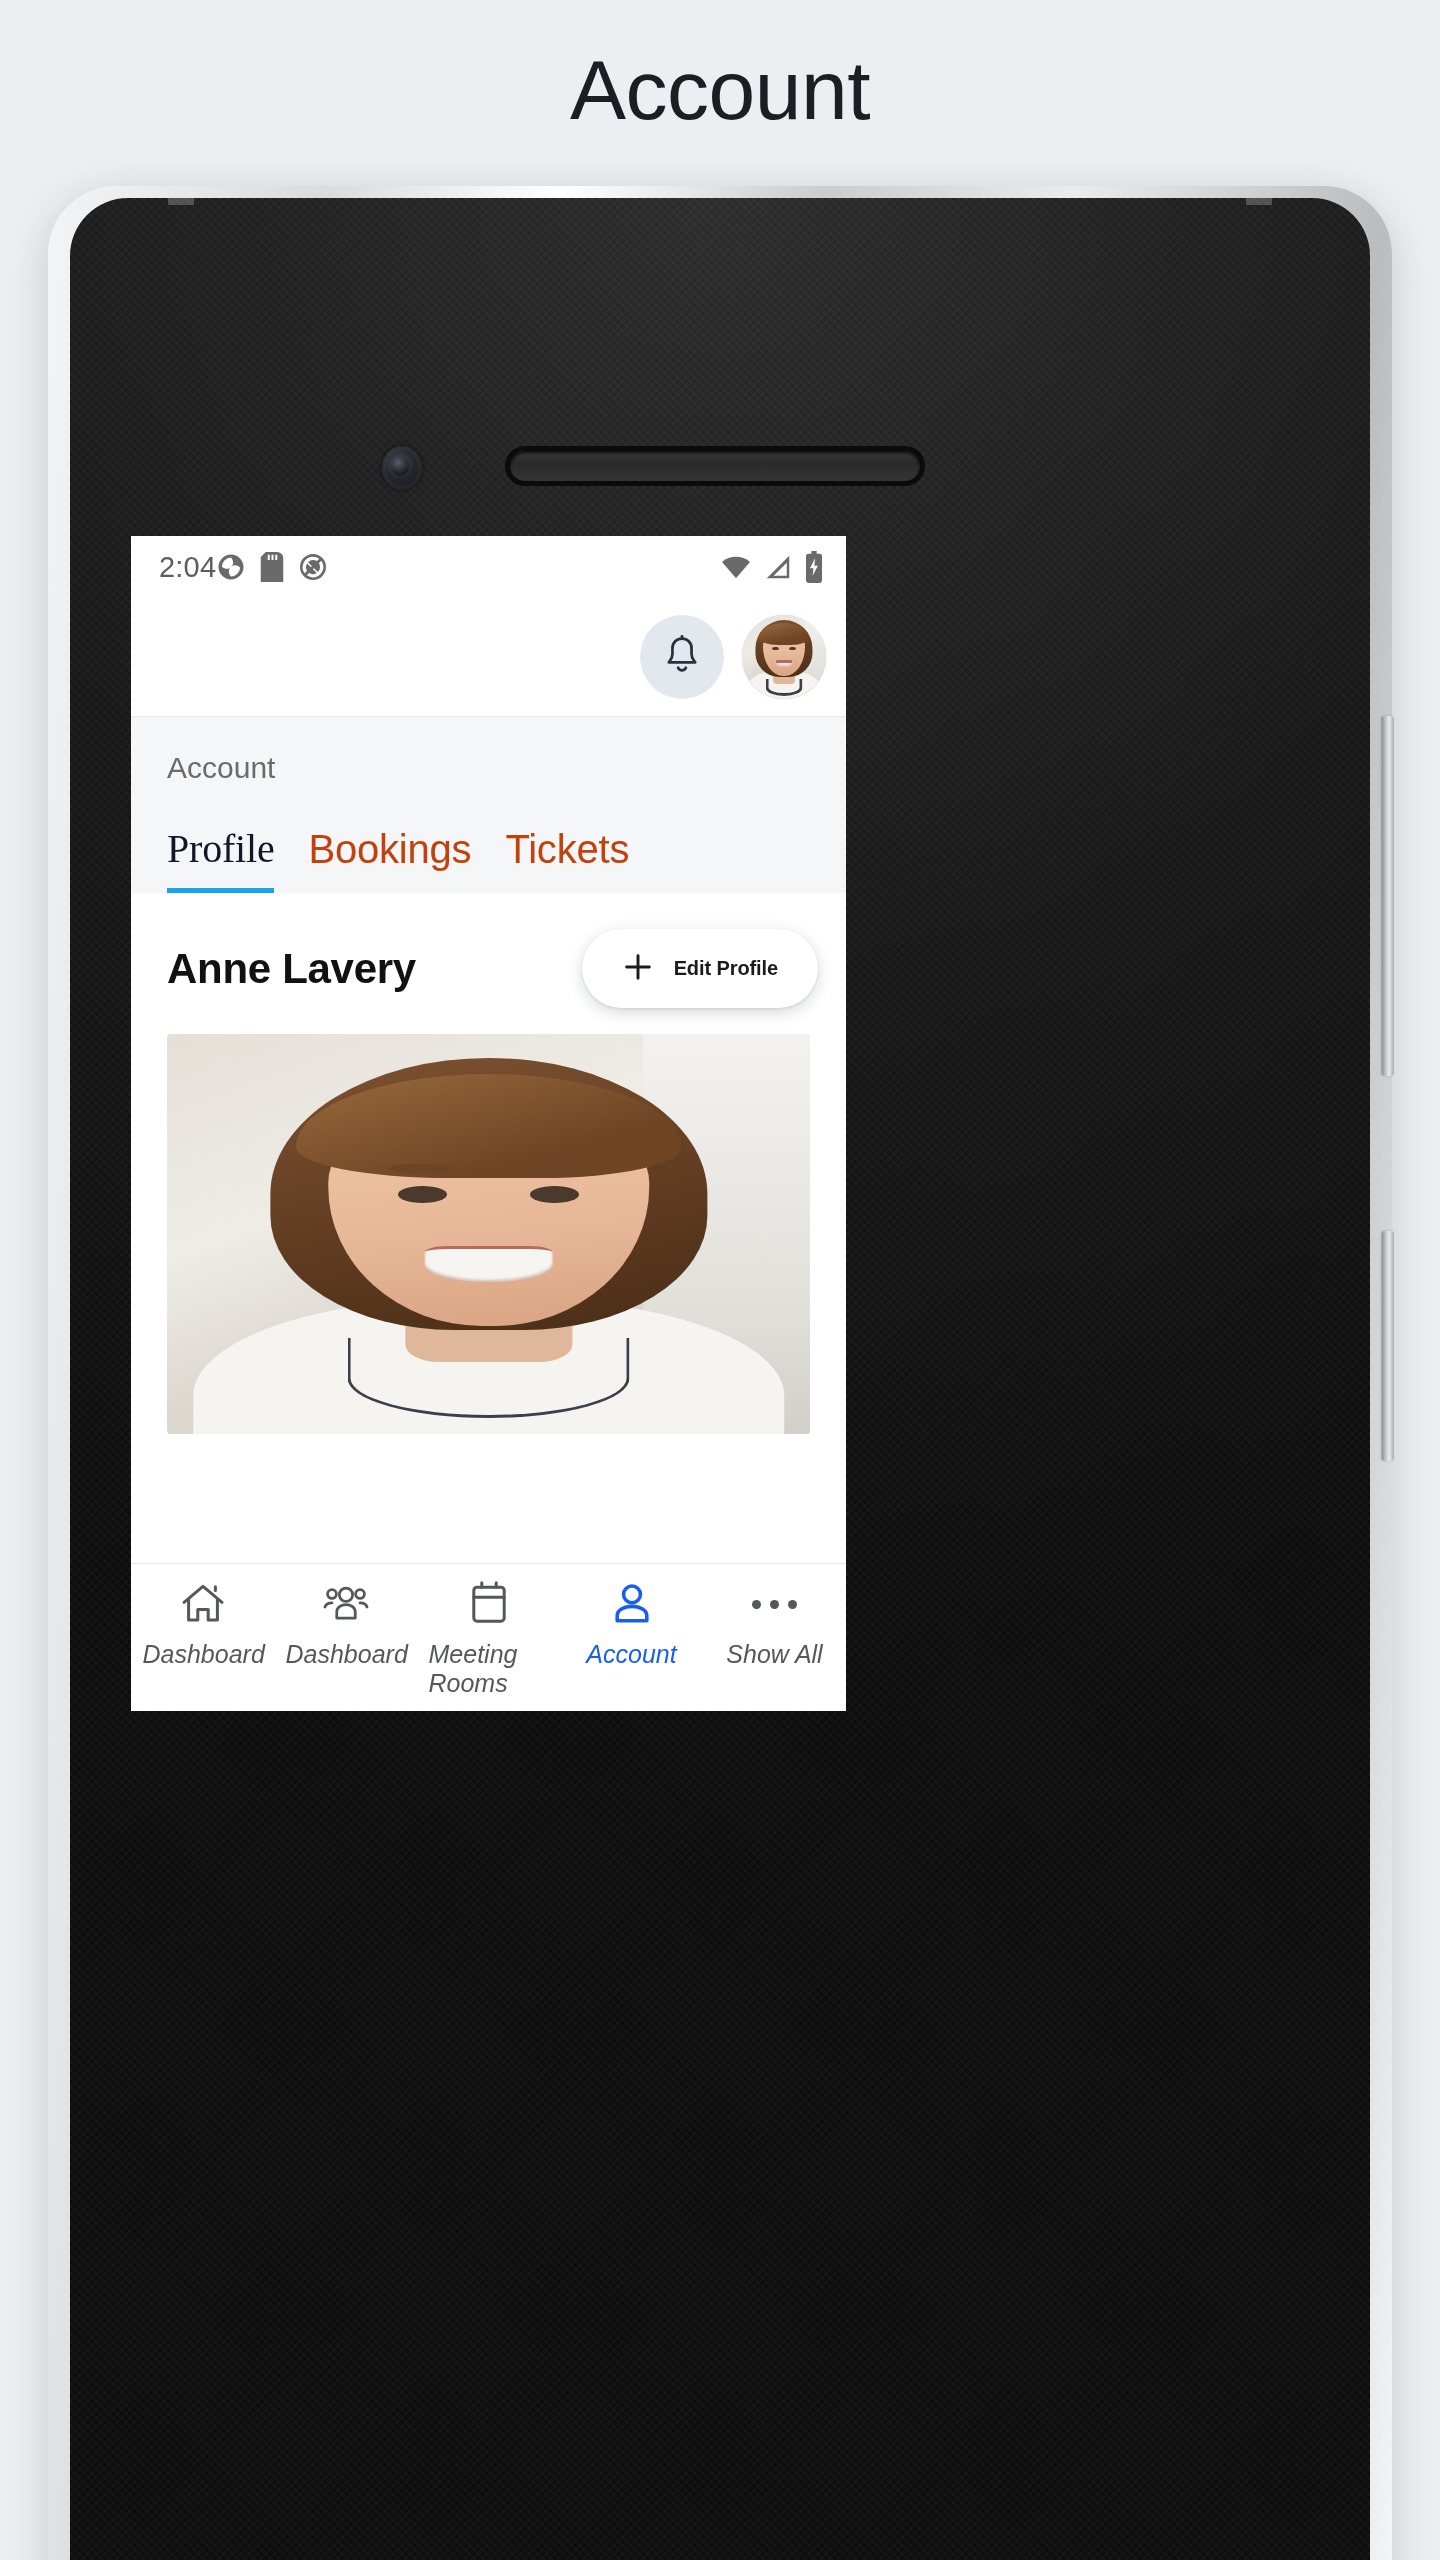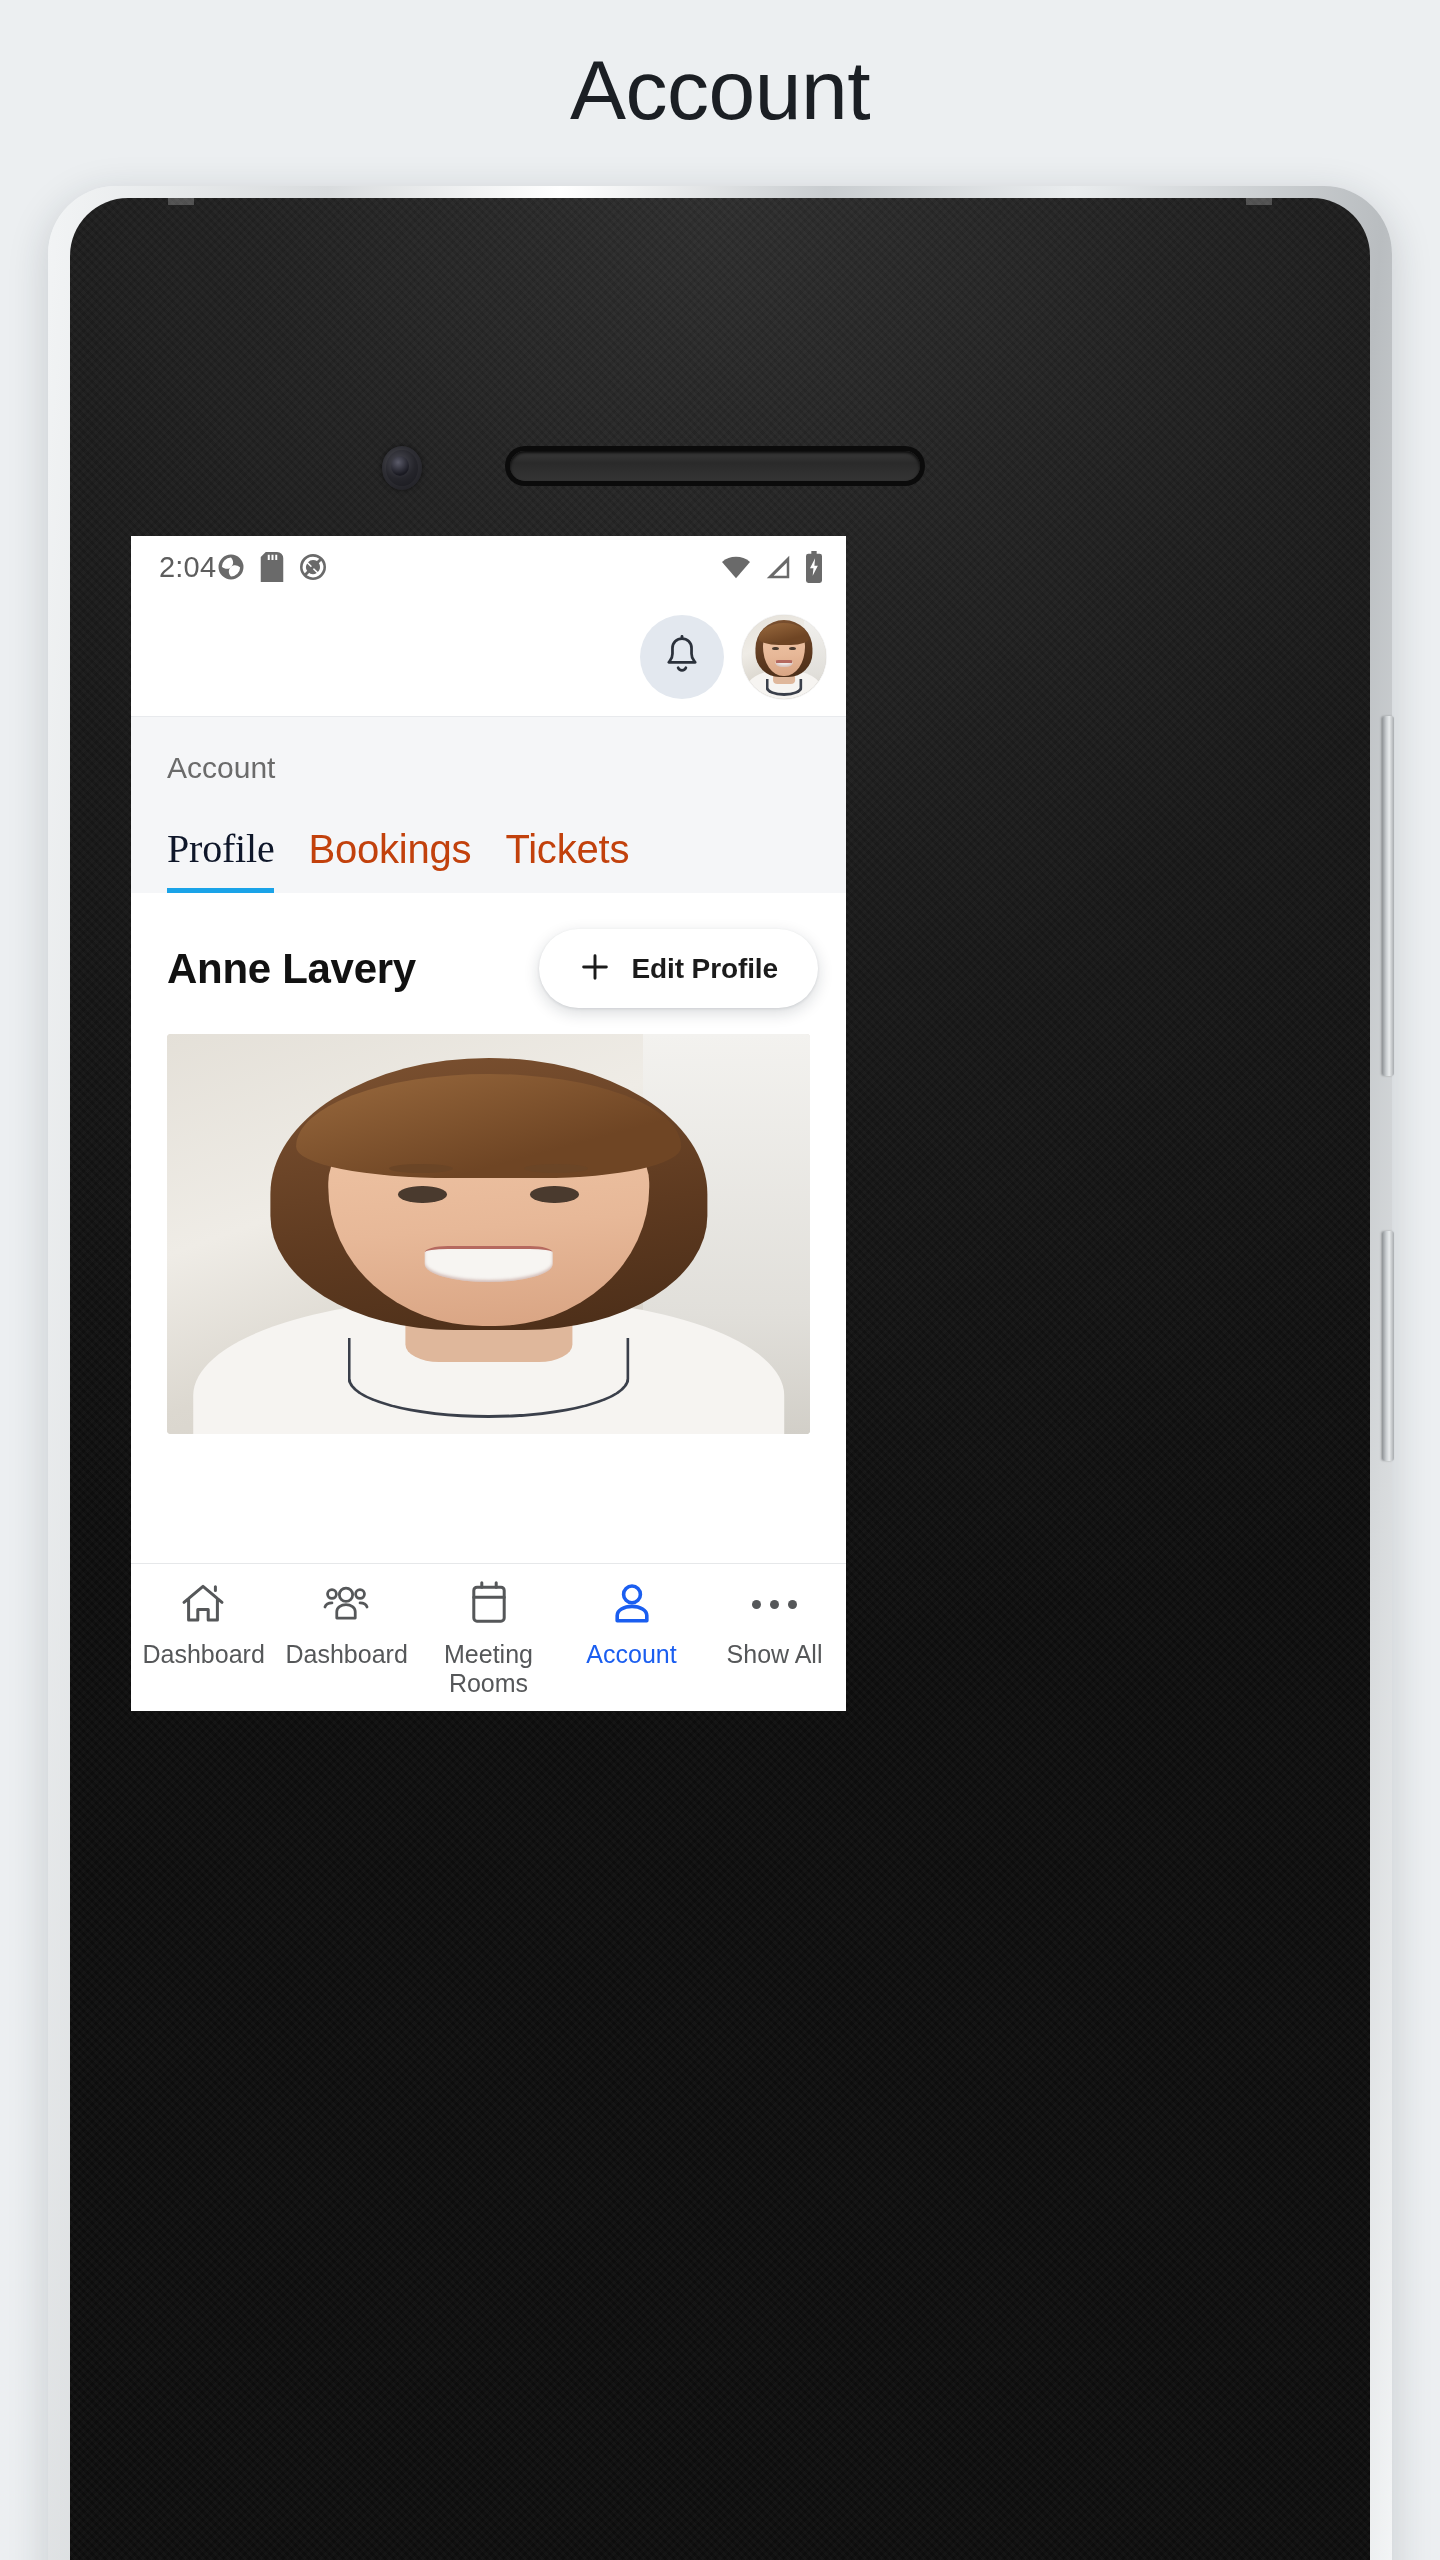--- a/index.html
+++ b/index.html
@@ -346,21 +346,21 @@
     gap: 20px;
     background: #ffffff;
     border: none;
     border-radius: 48px;
     padding: 22px 40px;
     box-shadow: 0 5px 16px rgba(20,30,45,0.16), 0 1px 3px rgba(20,30,45,0.10);
     cursor: pointer;
     font-family: "Liberation Sans", sans-serif;
   }
   .edit-btn-label {
-    font-size: 28px;
+    font-size: 20px;
     font-weight: 700;
     color: #1b1b1b;
     letter-spacing: -0.1px;
   }
 
   .hero-photo {
     margin: 0 36px;
     height: 400px;
     border-radius: 4px;
     overflow: hidden;
@@ -384,24 +384,24 @@
     flex: 1;
     display: flex;
     flex-direction: column;
     align-items: center;
     gap: 12px;
     cursor: pointer;
   }
   .nav-label {
     font-size: 25px;
     color: #555759;
-    text-align: center;
     line-height: 1.16;
     max-width: 120px;
     font-weight: 400;
+    font-style: italic;
   }
   .nav-item.active .nav-label { color: #1a5ef0; }
   .nav-icon { height: 48px; display: flex; align-items: center; justify-content: center; }
   .nav-icon svg { display: block; }
 
   .dots { display: flex; gap: 9px; align-items: center; height: 48px; }
   .dots i { width: 9px; height: 9px; border-radius: 50%; background: #555759; display: block; }
 </style>
 </head>
 <body>

